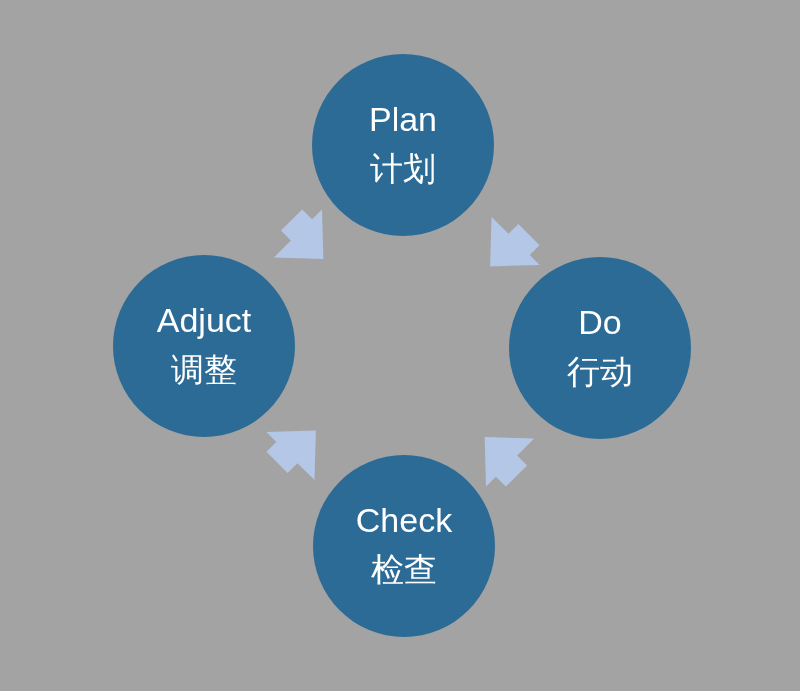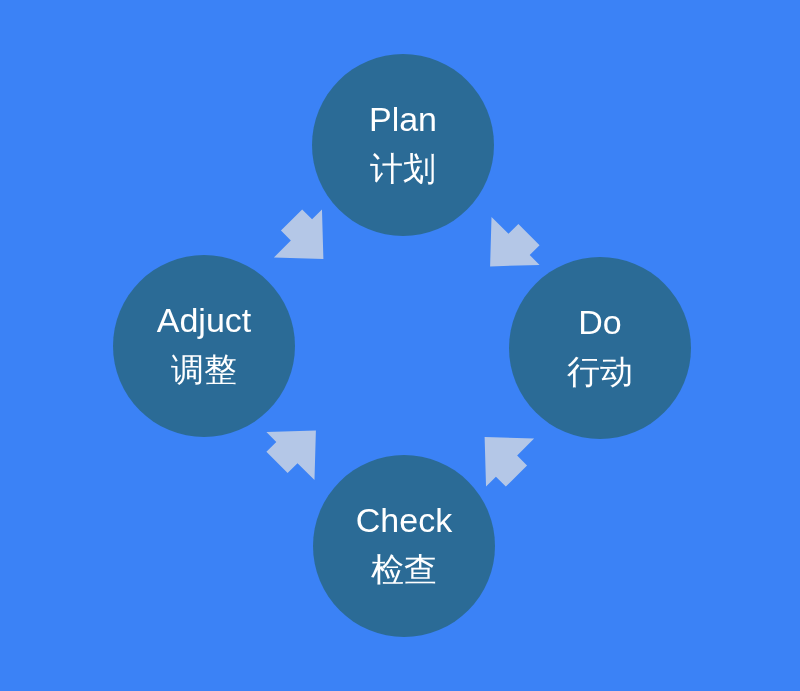--- a/index.html
+++ b/index.html
@@ -43,21 +43,21 @@
     font-size: 33px;
     font-weight: 400;
     fill: #ffffff;
     text-anchor: middle;
     dominant-baseline: middle;
   }
 </style>
 </head>
 <body style="background: rgb(255, 255, 255);">
 
-<div id="diagram-root" style="background: #3b82f6; text-decoration: underline;">
+<div id="diagram-root" style="background: #a3a3a3; text-decoration: underline;">
 
   <svg class="cycle-svg" viewBox="0 0 800 691" xmlns="http://www.w3.org/2000/svg">
 
     <g>
       <g id="arrow-0" transform="translate(305,249) rotate(315)">
         <path d="M -4,-30 L 26,-30 L 26,-16 L 40,-16 L 6,20 L -28,-16 L -4,-16 Z" fill="#B4C7E7"></path>
       </g>
       <g id="arrow-1" transform="translate(500,248) rotate(45)">
         <path d="M -4,-30 L 26,-30 L 26,-16 L 40,-16 L 6,20 L -28,-16 L -4,-16 Z" fill="#B4C7E7"></path>
       </g>

